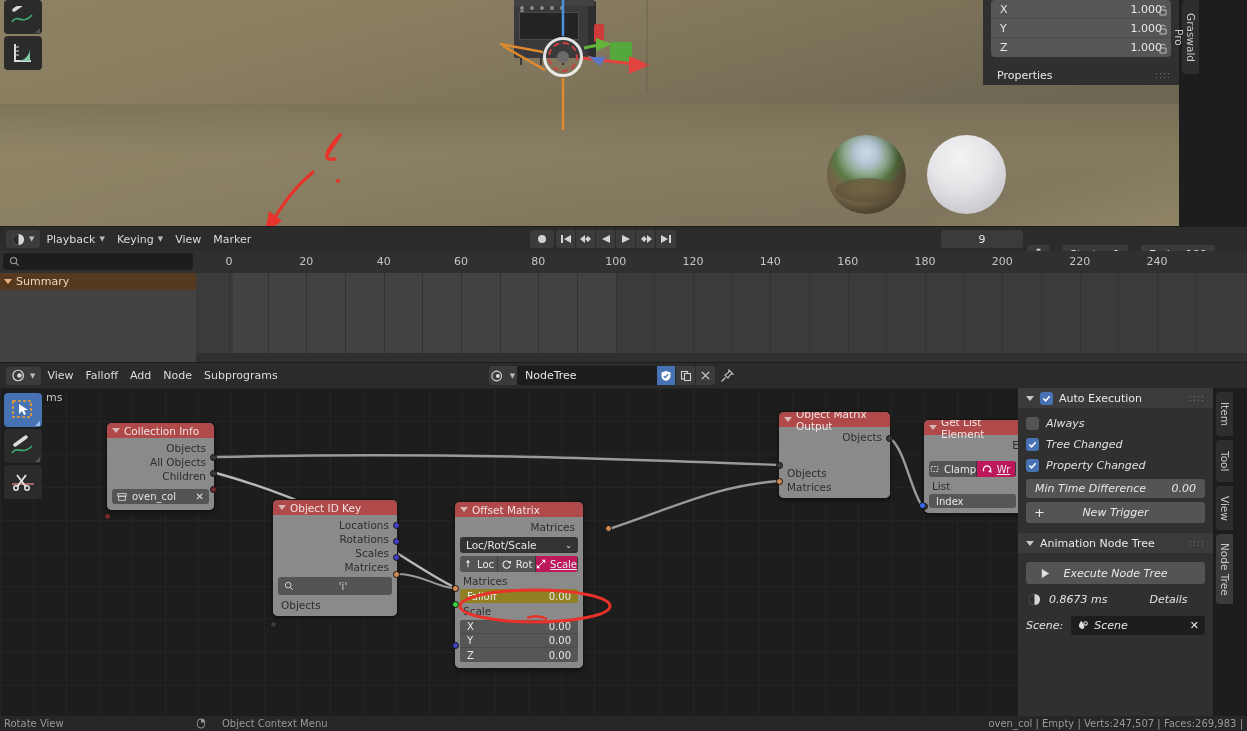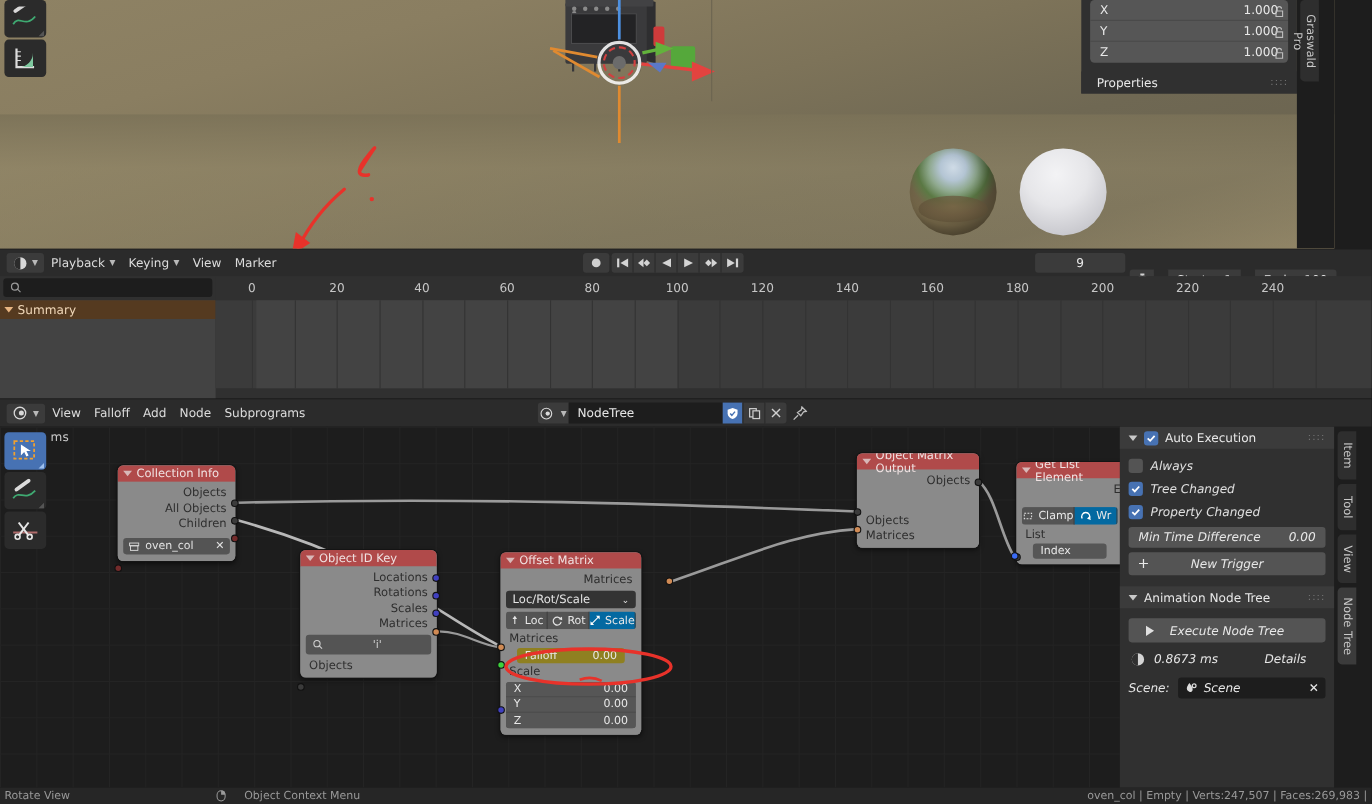--- a/index.html
+++ b/index.html
@@ -141,23 +141,23 @@
   .s-float { background: #3dd13d; }
   .s-dark { background: #732b2b; }
 
   .nd-field { margin: 2px 5px; height: 15px; background: #545454; border-radius: 3px;
      display: flex; align-items: center; font-size: 10px; color: #e2e2e2; padding: 0 5px; }
   .nd-select { margin: 3px 5px; height: 16px; background: #333; border-radius: 3px;
      display:flex; align-items:center; justify-content:space-between; padding: 0 6px; font-size: 10.5px; color: #e4e4e4; }
   .nd-toggle-row { margin: 2px 5px; height: 16px; display: flex; border-radius: 3px; overflow: hidden; }
   .nd-toggle { flex: 1; background: #545454; display: flex; align-items: center; justify-content: center; gap: 4px;
      font-size: 10px; color: #e8e8e8; border-right: 1px solid #3a3a3a; }
-  .nd-toggle.on { background: #0369a1; }
+  .nd-toggle.on { background: #be185d; text-decoration: underline; }
   .nd-label { font-size: 10.5px; color: #2e2e2e; padding: 1px 0 1px 8px; }
-  .nd-value { margin: 1px 15px; height: 14px; background: #565656; border-radius: 3px;
+  .nd-value { margin: 1px 5px; height: 14px; background: #565656; border-radius: 3px;
      display: flex; align-items: center; justify-content: space-between; padding: 0 7px; font-size: 10px; color: #e8e8e8; }
   .nd-value.olive { background: #8f8021; }
   .nd-search { margin: 3px 5px; height: 18px; background: #545454; border-radius: 3px;
      display: flex; align-items: center; padding: 0 6px; gap: 6px; font-size: 10px; color: #cfcfcf; }
   .nd-stack { margin: 2px 5px; background: #565656; border-radius: 3px; overflow:hidden; }
   .nd-stack .nd-value { margin: 0; border-radius: 0; border-bottom: 1px solid #4a4a4a; }
   .nd-stack .nd-value:last-child { border-bottom: none; }
 
   
   .ne-tools { position: absolute; left: 4px; top: 30px; width: 40px; }

